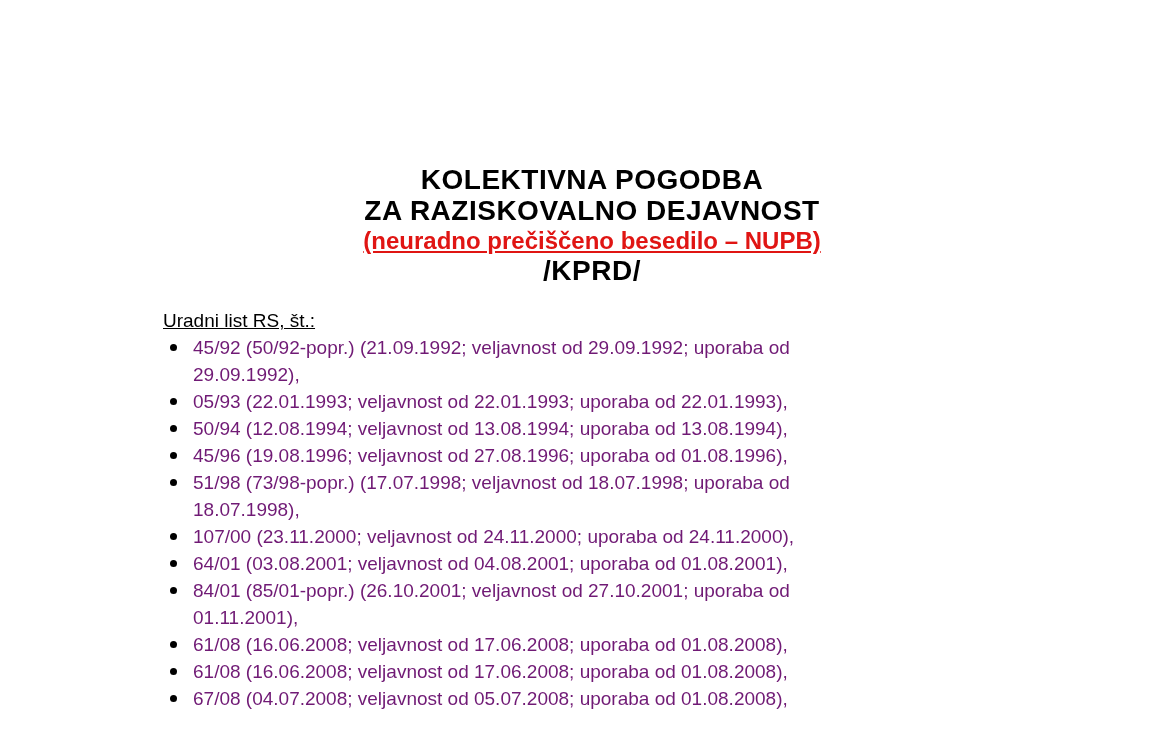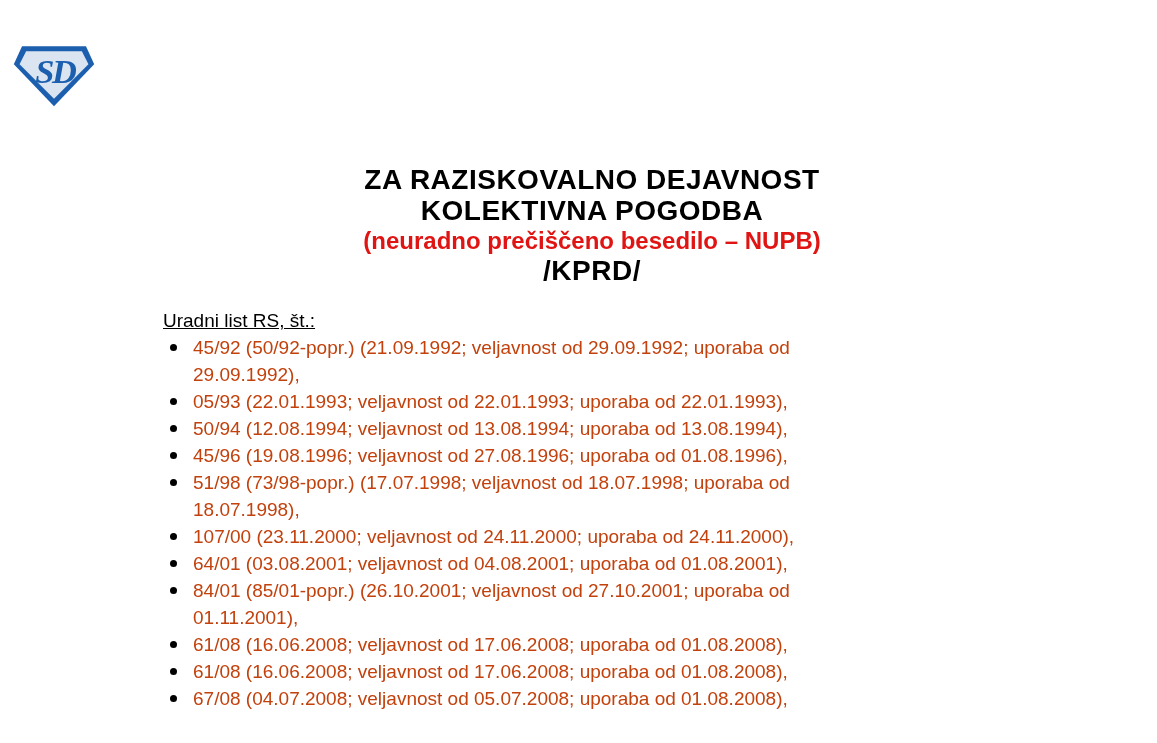--- a/index.html
+++ b/index.html
@@ -35,20 +35,21 @@
     font-weight: bold;
     line-height: 31px;
     letter-spacing: 0.5px;
     color: #000000;
   }
   .t-red {
     font-size: 24px;
     font-weight: bold;
     line-height: 30px;
     color: #e01513;
+    text-decoration: underline;
   }
   .t-abbr {
     line-height: 30px;
   }
   .content {
     position: absolute;
     left: 163px;
     top: 307px;
     width: 775px;
   }
@@ -73,39 +74,32 @@
     height: 7px;
     border-radius: 50%;
     background: #000000;
     margin: 10px 0 0 7px;
   }
   .item-text {
     margin-left: 16px;
     font-size: 19px;
     line-height: 27px;
     white-space: pre-line;
-    color: #c2410c;
+    color: #701a75;
   }
 </style>
 </head>
 <body>
 
 <div class="page">
 
-  <div class="logo">
-    <svg width="82" height="64" viewBox="0 0 100 78" xmlns="http://www.w3.org/2000/svg">
-      <path d="M11 4 L89 4 L99 26 L50 77 L1 26 Z" fill="#1b5fae"></path>
-      <path d="M16 10 L84 10 L92 26 L50 68 L8 26 Z" fill="#dbe5f2"></path>
-      <text x="51" y="49" text-anchor="middle" font-family="Liberation Serif, serif" font-size="42" font-style="italic" font-weight="bold" fill="#1b5fae" letter-spacing="-3">SD</text>
-    </svg>
-  </div>
 
   <div class="title-block">
+    <div class="t-main">KOLEKTIVNA POGODBA</div>
     <div class="t-main">ZA RAZISKOVALNO DEJAVNOST</div>
-    <div class="t-main">KOLEKTIVNA POGODBA</div>
     <div class="t-red">(neuradno prečiščeno besedilo – NUPB)</div>
     <div class="t-main t-abbr">/KPRD/</div>
   </div>
 
   <div class="content">
     <div class="list-heading">Uradni list RS, št.:</div>
     <ul class="gazette-list">
       <li>
           <span class="bullet"></span>
           <span class="item-text">45/92 (50/92-popr.) (21.09.1992; veljavnost od 29.09.1992; uporaba od

